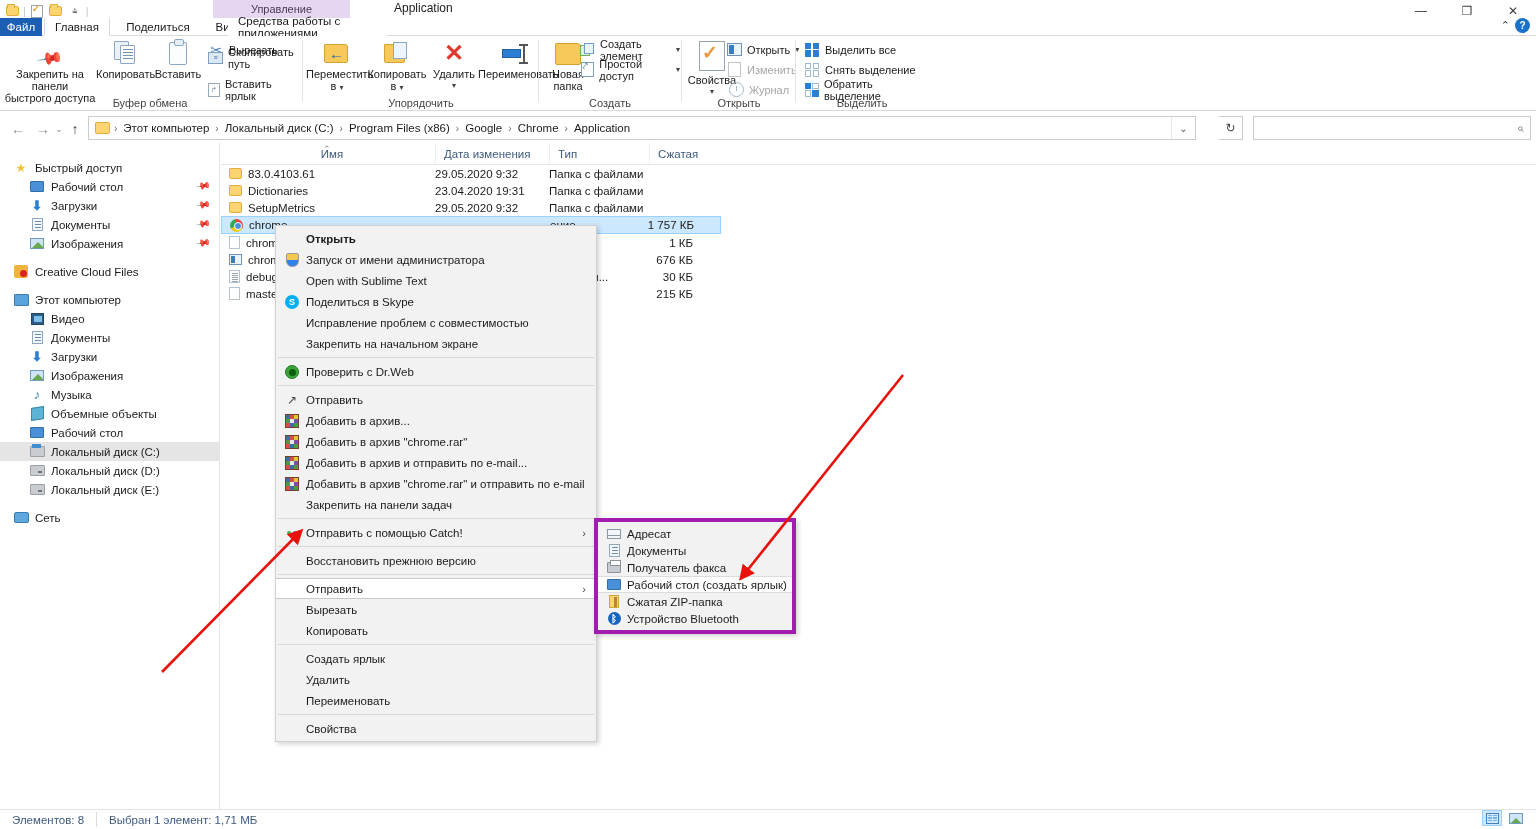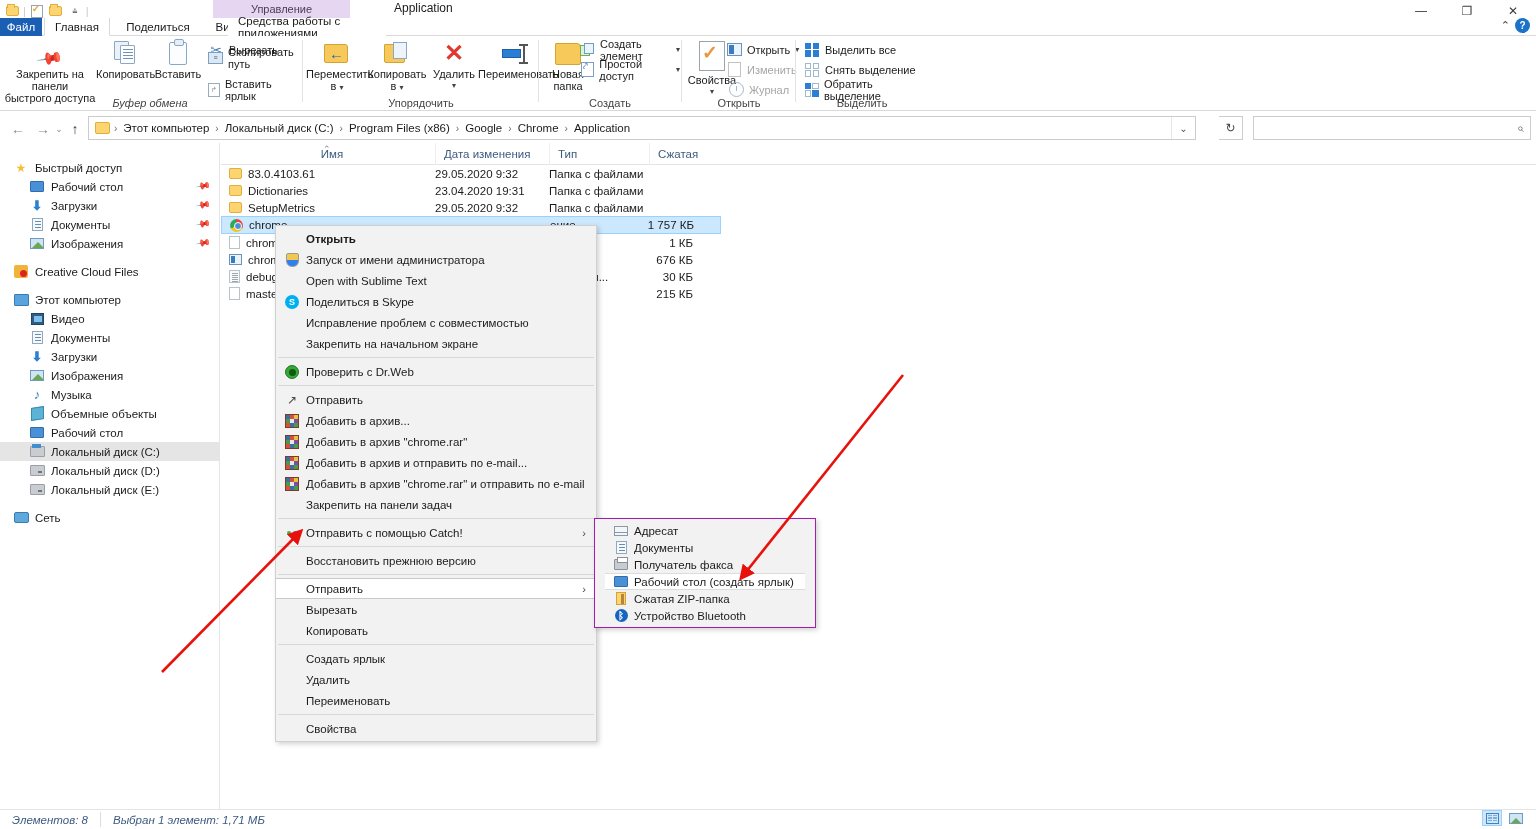--- a/index.html
+++ b/index.html
@@ -248,41 +248,41 @@
   .ci-drweb:after{content:"";position:absolute;left:3px;top:3px;width:7px;height:7px;border-radius:50%;background:#0e5c0e;}
   .ci-send { font-size:12px; color:#4a4a4a; }
   .ci-rar { width:14px; height:14px; display:grid; grid-template-columns:1fr 1fr 1fr;
             grid-template-rows:1fr 1fr 1fr; border:1px solid #7a3d2a; }
   .ci-rar i { display:block; }
   .ci-catch { width:14px; height:10px; display:flex; align-items:center; gap:2px; justify-content:center;}
   .ci-catch i { width:4px; height:4px; border-radius:50%; display:block; }
 
   
   .submenu {
-    position:absolute; left:594px; top:518px; width:222px;
-    background:#f2f2f2; border:1px solid #a21caf;
-    box-shadow:2px 2px 5px rgba(0,0,0,0.18); padding:3px 10px; z-index:50;
+    position:absolute; left:594px; top:518px; width:202px;
+    background:#f2f2f2; border:4px solid #a21caf;
+    box-shadow:2px 2px 5px rgba(0,0,0,0.18); padding:3px 0; z-index:50;
   }
   .sub-item { height:17px; display:flex; align-items:center; font-size:11.5px; color:#1b1b1b; padding-left:6px;}
   .sub-item.hl { background:#ffffff; border-top:1px solid #dcdcdc; border-bottom:1px solid #dcdcdc; }
   .sub-ic { width:20px; display:flex; align-items:center; justify-content:center; flex:none; margin-right:3px;}
   .si-mail { width:14px; height:10px; background:#f3f6f9; border:1px solid #8b98a5; position:relative;}
   .si-mail:after{content:"";position:absolute;left:0;top:0;width:12px;height:5px;border-bottom:1px solid #8b98a5; transform:skewY(0deg);}
   .si-fax { width:14px; height:11px; background:#c6ccd2; border:1px solid #8a9199; border-radius:1px; position:relative;}
   .si-fax:after{content:"";position:absolute;left:2px;top:-3px;width:9px;height:4px;background:#fff;border:1px solid #8a9199;}
   .si-zip { width:10px; height:13px; background:#fcd572; border:1px solid #d3a433; position:relative;}
   .si-zip:after{content:"";position:absolute;left:3.5px;top:1px;width:3px;height:10px;background:#b5863a;}
   .si-bt { width:13px; height:13px; border-radius:50%; background:#1565c0; color:#fff; font-size:10px;
            display:flex; align-items:center; justify-content:center; font-weight:bold;}
 
   
   .statusbar {
     position:absolute; bottom:0; left:0; width:1536px; height:20px;
     border-top:1px solid #e4e4e4; background:#fff; display:flex; align-items:center;
-    font-size:11.5px; color:#3d5a80;font-style:italic;
+    font-size:11.5px; color:#3d5a80;
   }
   .st-seg { padding:0 12px; height:15px; display:flex; align-items:center; }
   .st-seg + .st-seg { border-left:1px solid #dcdcdc; }
   .viewbtns { position:absolute; right:10px; bottom:3px; display:flex; gap:4px; }
   .vbtn { width:20px; height:16px; display:flex; align-items:center; justify-content:center; }
   .vbtn.on { background:#cce8ff; border:1px solid #99d1ff; }
   .v-details { width:13px; height:11px; border:1px solid #4a7fb5; display:grid;
                grid-template-columns:4px 1fr; grid-template-rows:1fr 1fr 1fr; gap:1px; padding:1px; }
   .v-details i { background:#7fb0dd; display:block; }
   .v-large { width:14px; height:11px; background:#cfe5f5; border:1px solid #6f9ac1; position:relative;}
@@ -366,21 +366,21 @@
             <span class="ic-pathcopy">≡</span>
           </span>
         <span>Скопировать путь</span>
       </div>
       <div class="smallbtn" style="left:208px;top:45px;">
         <span class="ic">
             <span class="ic-shortcut">↱</span>
           </span>
         <span>Вставить ярлык</span>
       </div>
-      <div class="grp-label" style="left:0;width:300px;font-style:italic;">Буфер обмена</div>
+      <div class="grp-label" style="left:0;width:300px;">Буфер обмена</div>
     </div>
     <div class="grp-div" style="left:302px;"></div>
 
     <div class="grp" style="left:306px;width:230px;">
       <div class="bigbtn" style="left:0px;width:62px;">
         <div class="ic">
             <span class="ic-moveto">
               <i class="fld"></i>
               <i class="arw">←</i>
             </span>

